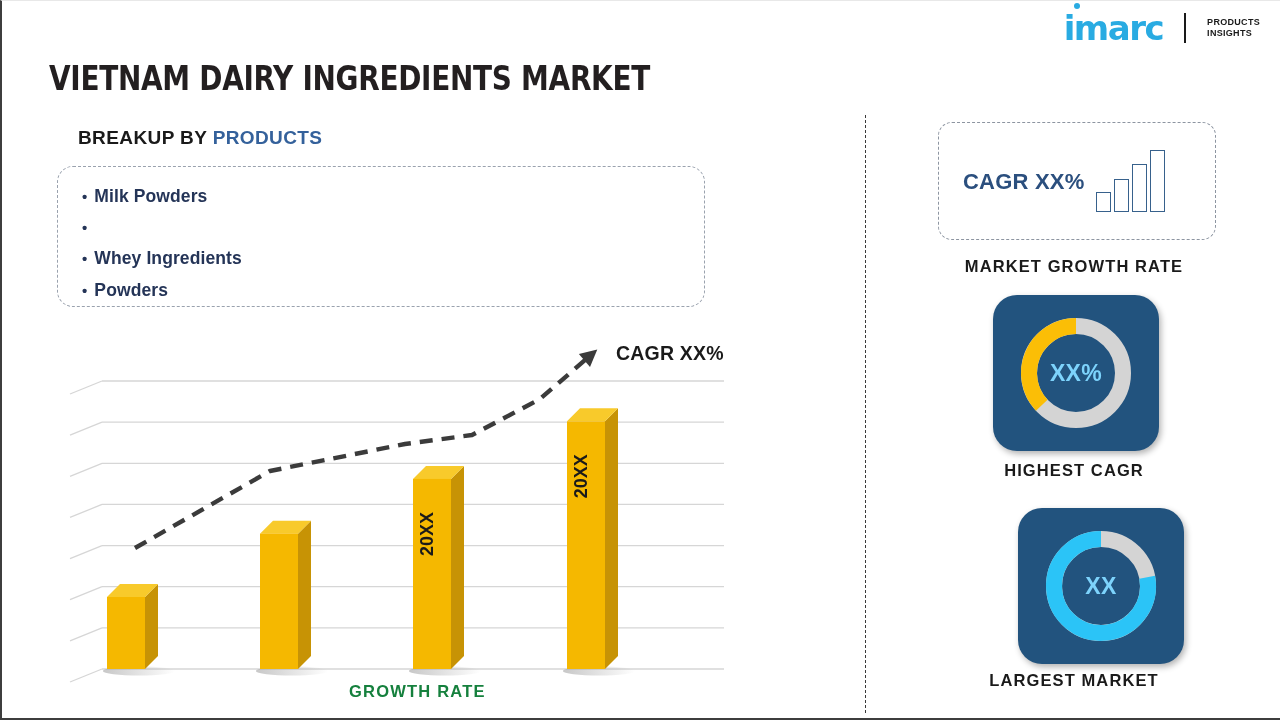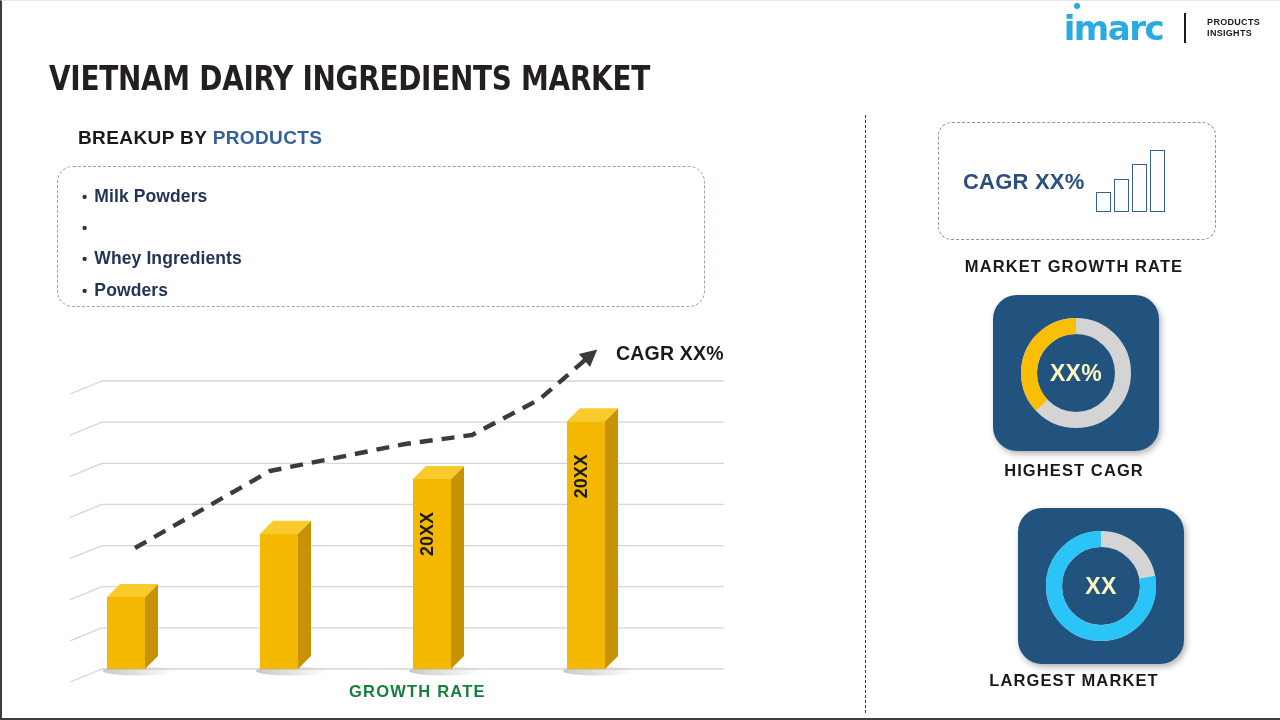--- a/index.html
+++ b/index.html
@@ -127,21 +127,21 @@
     border-radius:24px;
     background:#22537e;
     box-shadow:2px 3px 6px rgba(0,0,0,0.30);
   }
   #card-highest { left:991px; top:294px; }
   #card-largest { left:991px; top:507px;margin-left:25px; }
   .donut-card svg { position:absolute; left:0; top:0; }
   .donut-label {
     position:absolute; left:0; top:0; width:166px; height:156px;
     display:flex; align-items:center; justify-content:center;
-    color:#fef9c3; font-size:23px; font-weight:bold;
+    color:#7dd3fc; font-size:23px; font-weight:bold;
     letter-spacing:0.3px;
   }
 </style>
 </head>
 <body>
 
 <div id="page">
 
   <div id="logo">
     <div id="logo-word">

